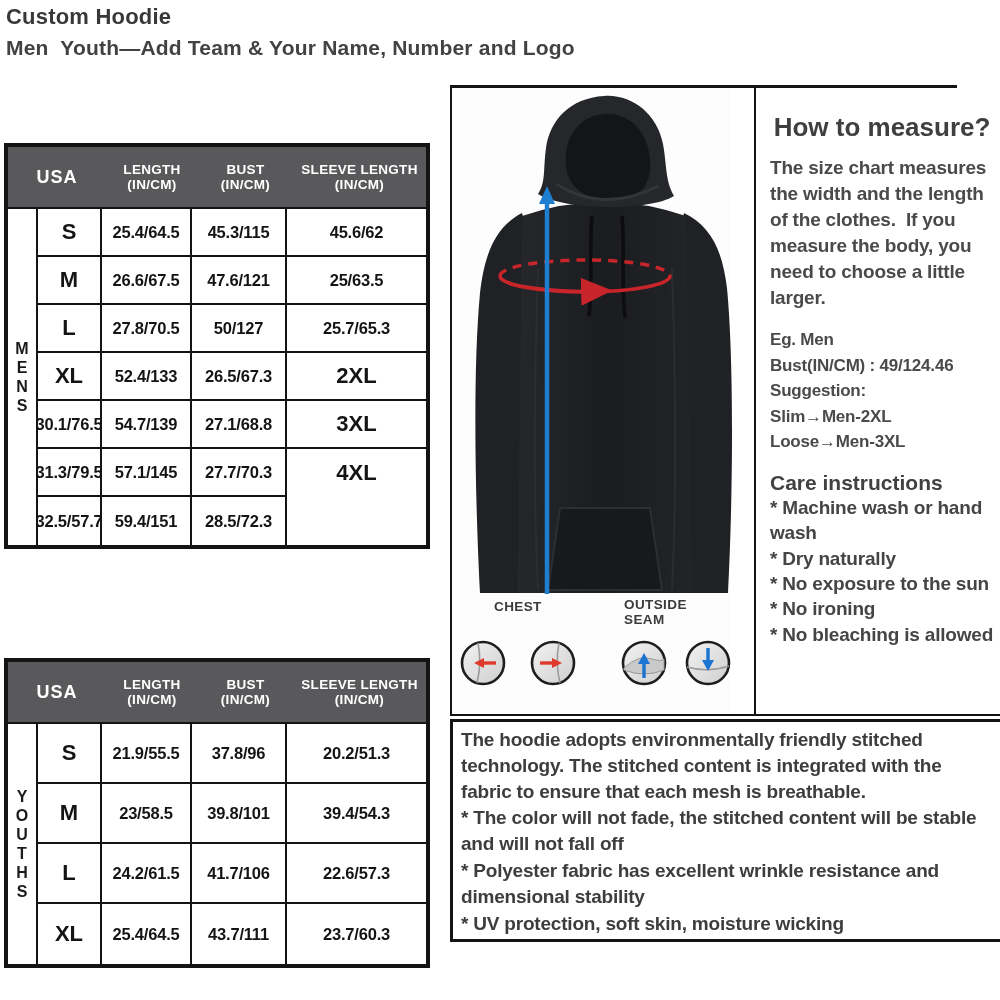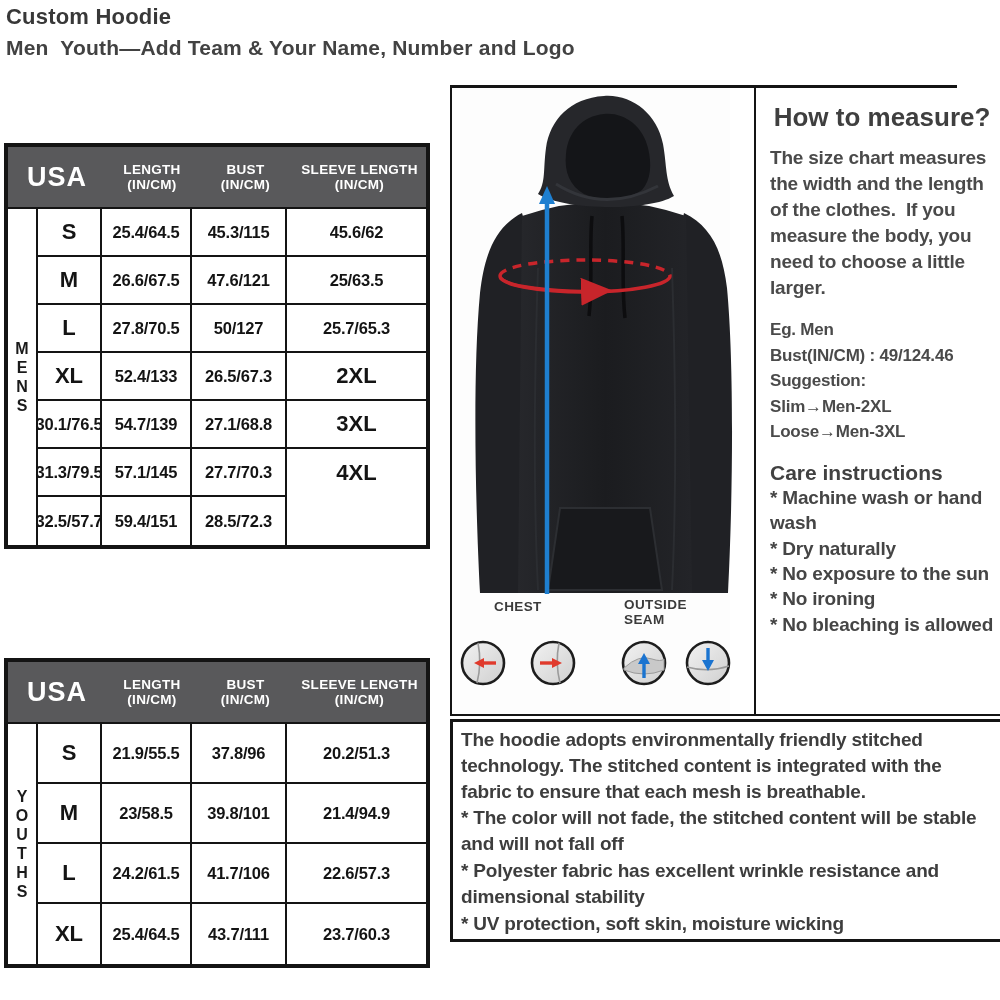--- a/index.html
+++ b/index.html
@@ -9,21 +9,21 @@
   
   .title{position:absolute;left:6px;top:4px;font-size:22px;font-weight:700;color:#383838;letter-spacing:.2px;}
   .subtitle{position:absolute;left:6px;top:36px;font-size:21px;font-weight:700;color:#424242;white-space:pre-wrap;letter-spacing:.2px;}
 
   
   .size-table{position:absolute;left:4px;width:426px;border:4px solid #141414;background:#fff;box-sizing:border-box;}
   .size-table.mens{top:143px;}
   .size-table.youths{top:658px;}
   .t-header{display:flex;align-items:center;background:#59595b;color:#fff;height:62px;border-bottom:2px solid #141414;box-sizing:border-box;}
   .th{text-align:center;font-weight:700;line-height:1.12;font-size:13.5px;letter-spacing:.3px;}
-  .th0{width:98px;font-size:27px;letter-spacing:1px;}
+  .th0{width:98px;font-size:18px;letter-spacing:1px;}
   .th1{width:92px;}
   .th2{width:95px;}
   .th3{flex:1;}
   .t-body{display:flex;}
   .group-strip{width:30px;border-right:2px solid #141414;display:flex;flex-direction:column;align-items:center;justify-content:center;gap:1px;
                font-weight:700;font-size:16px;color:#1a1a1a;box-sizing:border-box;}
   .rows{flex:1;display:grid;grid-template-columns:64px 90px 95px 1fr;}
   .mens .rows{grid-auto-rows:48px;}
   .youths .rows{grid-auto-rows:60px;}
   .cell{display:flex;align-items:center;justify-content:center;border-right:2px solid #141414;border-bottom:2px solid #141414;
@@ -35,21 +35,21 @@
 
   
   .ln{position:absolute;background:#141414;}
 
   
   .center-panel{position:absolute;left:452px;top:88px;width:278px;height:626px;background:#fdfdfd;}
   .diagram-label{position:absolute;font-size:13.5px;font-weight:700;color:#3b3b3b;letter-spacing:.4px;}
   .circle-icon{position:absolute;width:46px;height:46px;}
 
   
-  .right-panel{position:absolute;left:758px;top:88px;width:238px;height:624px;padding:10px 2px 0 12px;box-sizing:border-box;color:#474747;}
+  .right-panel{position:absolute;left:758px;top:88px;width:238px;height:624px;padding:20px 2px 0 12px;box-sizing:border-box;color:#474747;}
   .htm-heading{font-size:26px;font-weight:700;color:#3f3f3f;text-align:center;margin:4px 0 12px 0;}
   .htm-body{font-size:19px;font-weight:700;color:#4a4a4a;line-height:1.37;white-space:pre-wrap;letter-spacing:-.2px;}
   .eg-block{margin-top:16px;}
   .eg-line{font-size:17px;font-weight:700;color:#4a4a4a;line-height:1.5;letter-spacing:-.2px;}
   .care-heading{margin-top:16px;font-size:21px;font-weight:700;color:#414141;}
   .care-line{font-size:19px;font-weight:700;color:#454545;line-height:1.34;letter-spacing:-.2px;}
 
   
   .bottom-box{position:absolute;left:450px;top:719px;width:556px;height:223px;border:3px solid #141414;box-sizing:border-box;
               padding:5px 8px 0 8px;background:#fff;}
@@ -148,21 +148,21 @@
           <div>S</div>
         </div>
       <div class="rows" id="youths-rows">
           <div class="cell size">S</div>
           <div class="cell val">21.9/55.5</div>
           <div class="cell val">37.8/96</div>
           <div class="cell val">20.2/51.3</div>
           <div class="cell size">M</div>
           <div class="cell val">23/58.5</div>
           <div class="cell val">39.8/101</div>
-          <div class="cell val">21.4/94.9</div>
+          <div class="cell val">39.4/54.3</div>
           <div class="cell size">L</div>
           <div class="cell val">24.2/61.5</div>
           <div class="cell val">41.7/106</div>
           <div class="cell val">22.6/57.3</div>
           <div class="cell size">XL</div>
           <div class="cell val">25.4/64.5</div>
           <div class="cell val">43.7/111</div>
           <div class="cell val">23.7/60.3</div>
         </div>
     </div>

